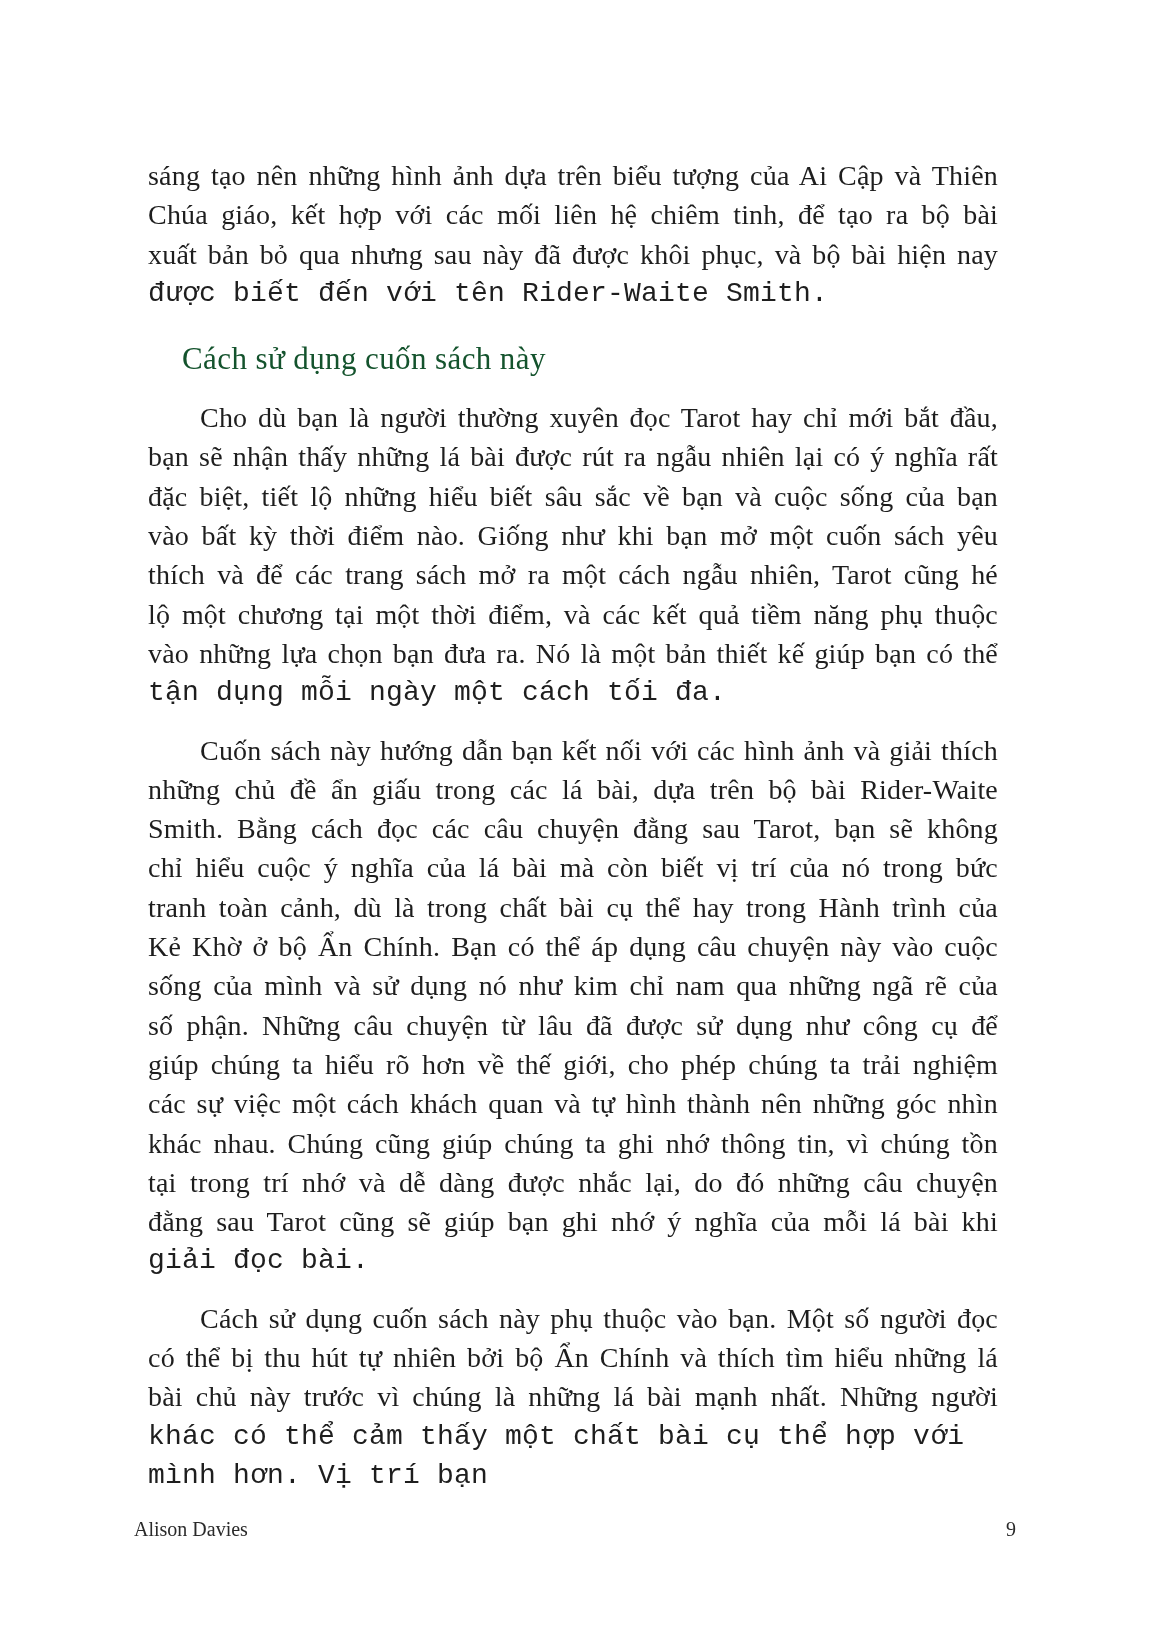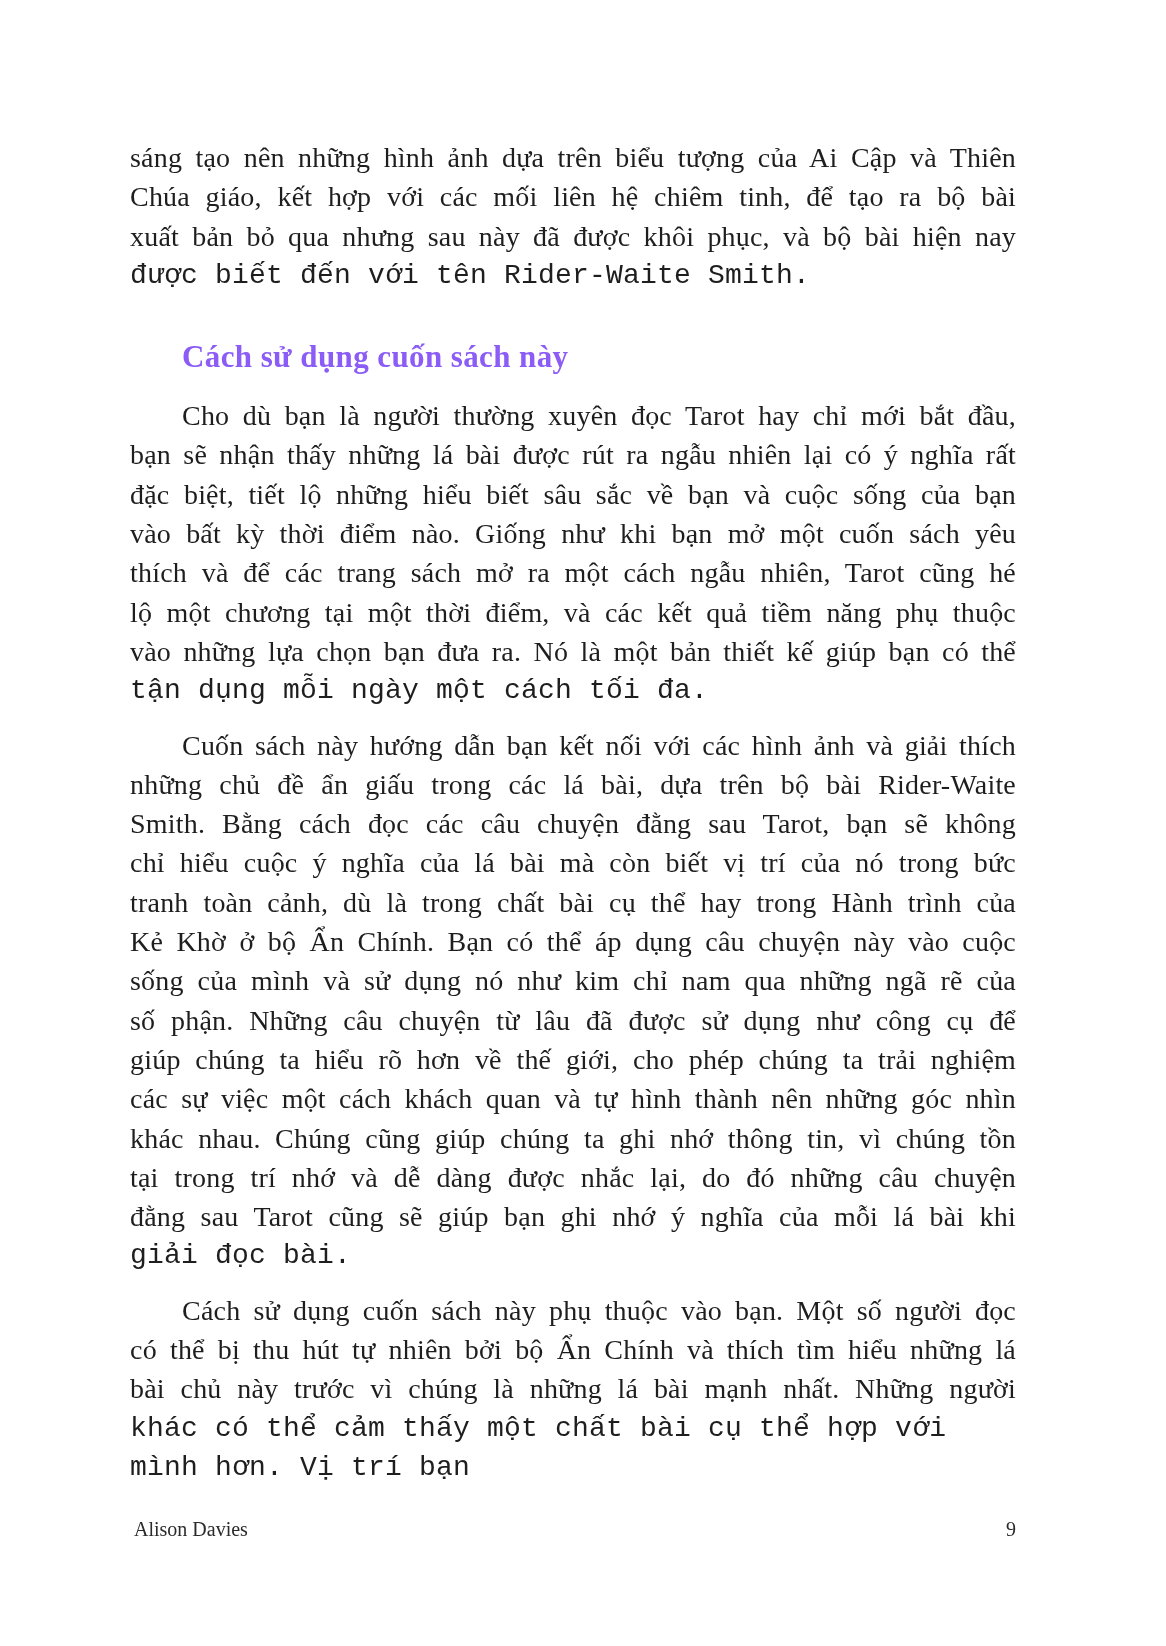--- a/index.html
+++ b/index.html
@@ -12,47 +12,47 @@
     width: 1166px;
     height: 1646px;
     margin: 0 auto;
     background: #ffffff;
     box-sizing: border-box;
     padding: 138px 150px 0 130px;
     font-family: "Liberation Serif", "DejaVu Serif", serif;
     color: #1e1e1e;
     overflow: hidden;
   }
-  .paragraph { margin: 0; }
+  .paragraph { margin: 18px; }
   .paragraph + .paragraph { margin-top: 15px; }
   .heading + .paragraph { margin-top: 0; }
   .line {
     font-size: 28px;
     line-height: 39.3px;
     text-align: justify;
     text-align-last: justify;
     white-space: normal;
     letter-spacing: 0.2px;
   }
   .line.last {
     text-align: left;
     text-align-last: auto;
     font-family: Liberation Mono, monospace;
   }
   .line.first-indent {
     padding-left: 52px;
   }
   .heading {
     font-size: 31px;
-    font-weight: bold;
+    font-weight: normal;
     line-height: 40px;
     letter-spacing: 0.4px;
-    margin: 42px 0 19px 0;
+    margin: 26px 0 19px 0;
     padding-left: 52px;
-    color: #8b5cf6;
+    color: #14532d;
   }
   .footer {
     position: absolute;
     left: 134px;
     right: 150px;
     top: 1514px;
     display: flex;
     justify-content: space-between;
     align-items: baseline;
     font-size: 20px;

